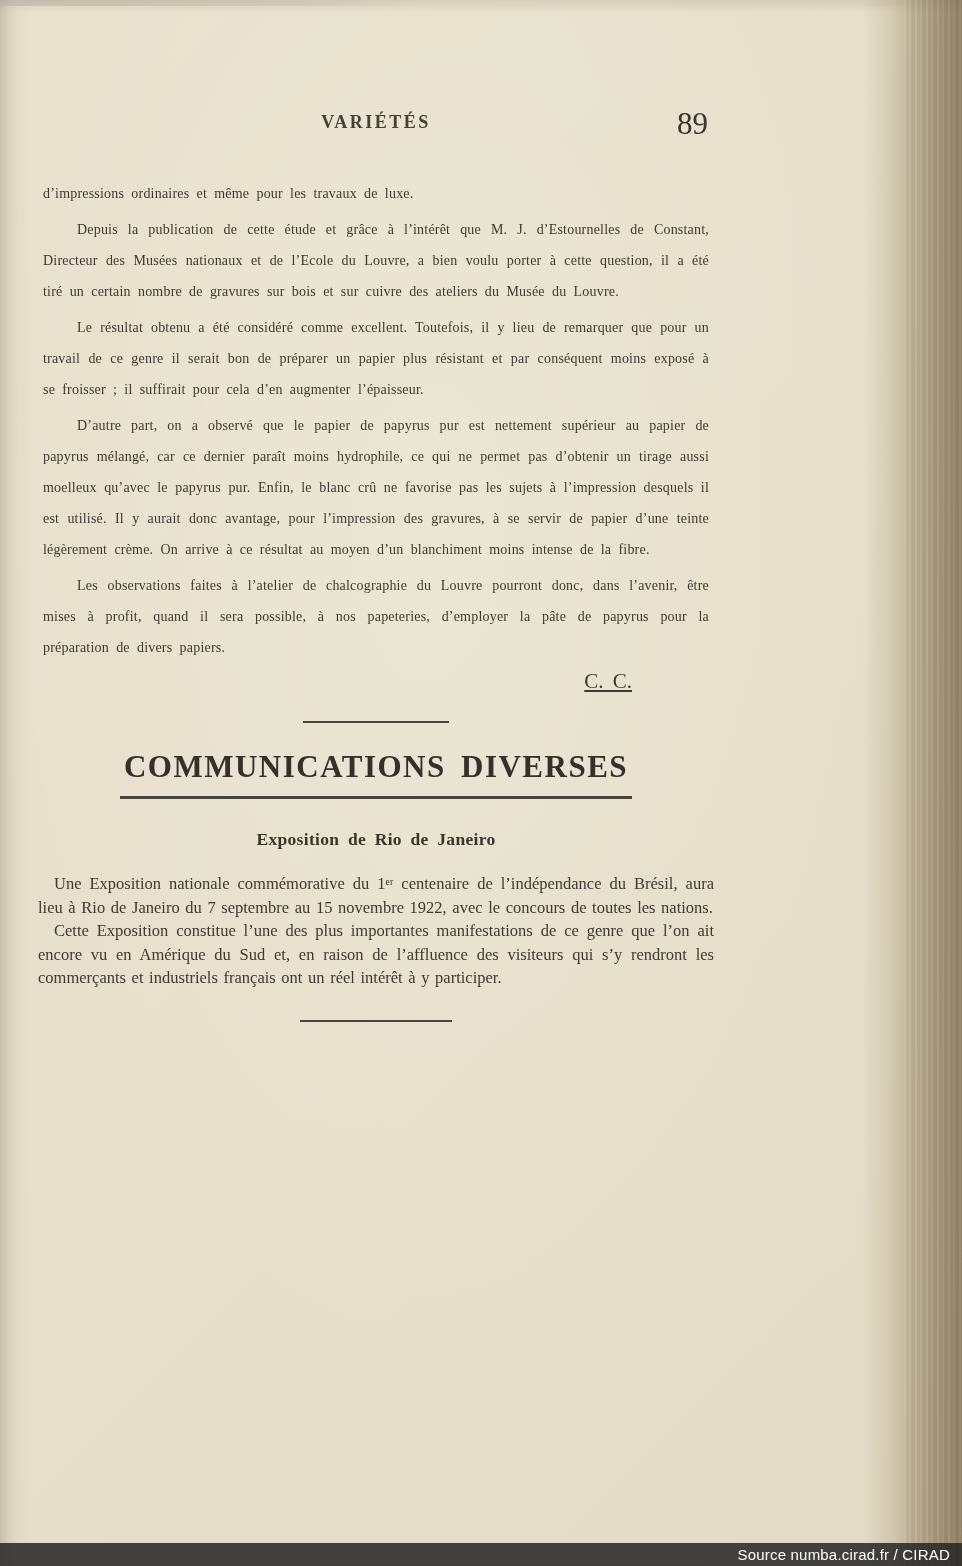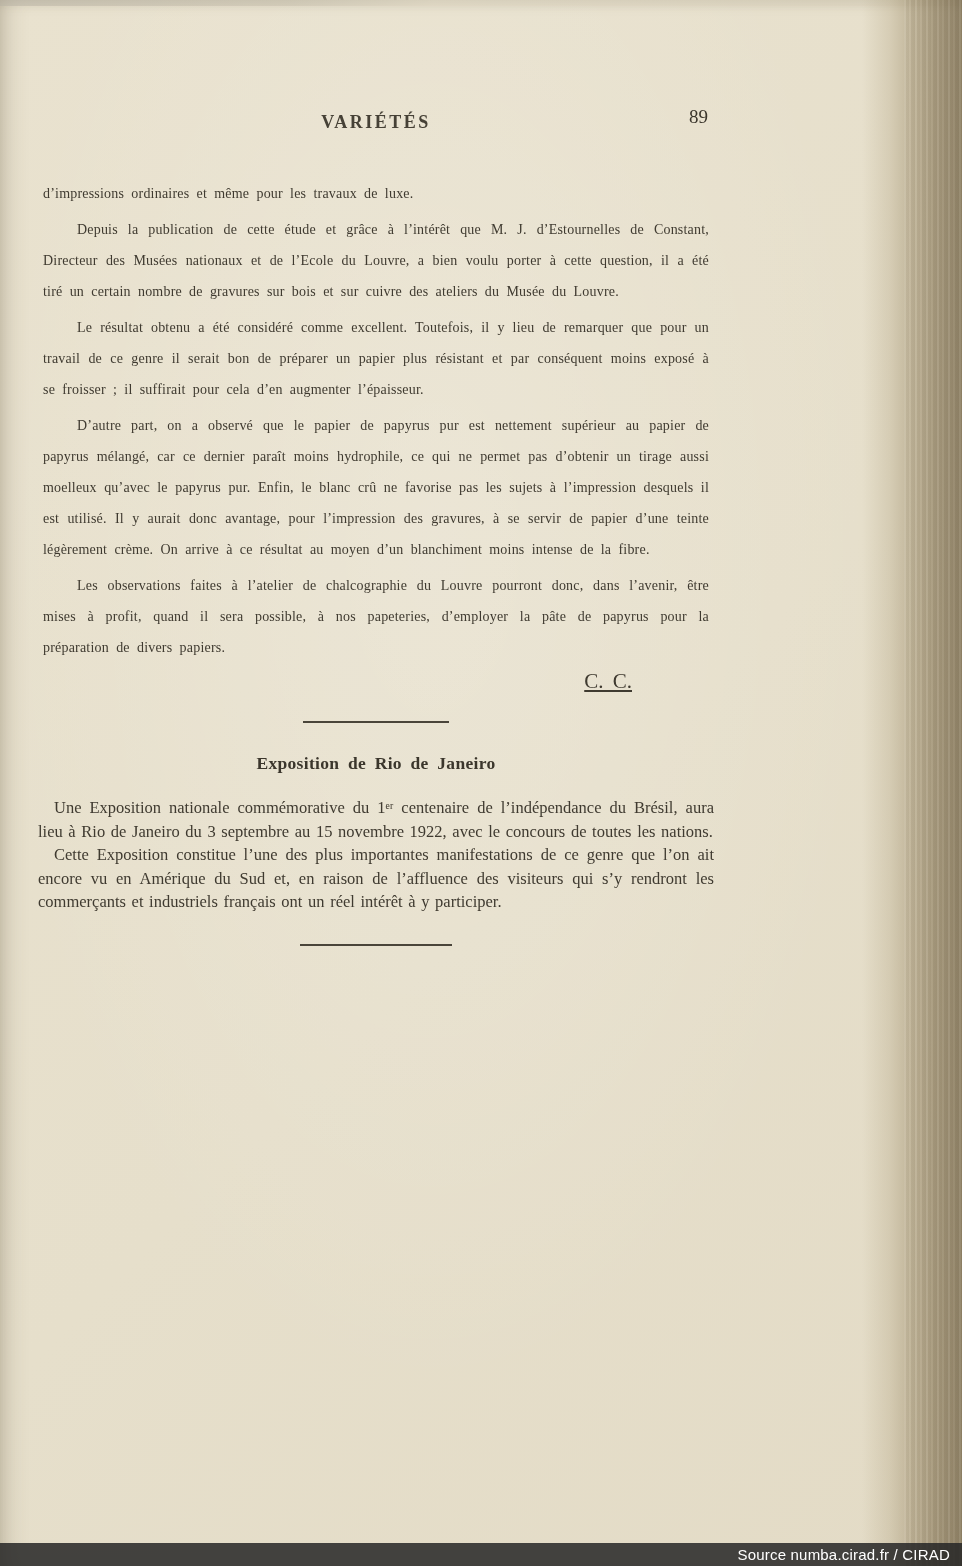--- a/index.html
+++ b/index.html
@@ -41,21 +41,21 @@
     position:absolute;top:112px;left:38px;width:676px;color:#3f3a30;
   }
   .page-header{
     position:relative;height:26px;margin-bottom:40px;
   }
   .running-title{
     position:absolute;left:0;right:0;text-align:center;
     font-size:18px;letter-spacing:2.5px;font-weight:bold;color:#464136;
   }
   .page-number{
-    position:absolute;right:6px;top:-6px;font-size:19px;color:#3b362c;
+    position:absolute;right:6px;top:-6px;font-size:31px;color:#3b362c;
   }
   .body-text p{
     margin:5px;font-size:14px;line-height:31px;text-align:justify;
     text-indent:34px;word-spacing:3.5px;letter-spacing:0.2px;
   }
   .body-text p.no-indent{text-indent:0;}
   .signature{
     margin-top:6px;text-align:right;padding-right:82px;font-size:21px;
     word-spacing:4px;
     text-decoration:underline;
@@ -114,25 +114,28 @@
       <p>Depuis la publication de cette étude et grâce à l’intérêt que M. J. d’Estournelles de Constant, Directeur des Musées nationaux et de l’Ecole du Louvre, a bien voulu porter à cette question, il a été tiré un certain nombre de gravures sur bois et sur cuivre des ateliers du Musée du Louvre.</p>
       <p>Le résultat obtenu a été considéré comme excellent. Toutefois, il y lieu de remarquer que pour un travail de ce genre il serait bon de préparer un papier plus résistant et par conséquent moins exposé à se froisser ; il suffirait pour cela d’en augmenter l’épaisseur.</p>
       <p>D’autre part, on a observé que le papier de papyrus pur est nettement supérieur au papier de papyrus mélangé, car ce dernier paraît moins hydrophile, ce qui ne permet pas d’obtenir un tirage aussi moelleux qu’avec le papyrus pur. Enfin, le blanc crû ne favorise pas les sujets à l’impression desquels il est utilisé. Il y aurait donc avantage, pour l’impression des gravures, à se servir de papier d’une teinte légèrement crème. On arrive à ce résultat au moyen d’un blanchiment moins intense de la fibre.</p>
       <p>Les observations faites à l’atelier de chalcographie du Louvre pourront donc, dans l’avenir, être mises à profit, quand il sera possible, à nos papeteries, d’employer la pâte de papyrus pour la préparation de divers papiers.</p>
     </div>
 
     <div class="signature">C. C.</div>
 
     <div class="rule"></div>
 
+    <div class="section-title">
+      <span>COMMUNICATIONS DIVERSES</span>
+    </div>
 
     <div class="subsection-title">Exposition de Rio de Janeiro</div>
 
     <div class="small-text">
-      <p>Une Exposition nationale commémorative du 1ᵉʳ centenaire de l’indépendance du Brésil, aura lieu à Rio de Janeiro du 3 septembre au 15 novembre 1922, avec le concours de toutes les nations.</p>
+      <p>Une Exposition nationale commémorative du 1ᵉʳ centenaire de l’indépendance du Brésil, aura lieu à Rio de Janeiro du 7 septembre au 15 novembre 1922, avec le concours de toutes les nations.</p>
       <p>Cette Exposition constitue l’une des plus importantes manifestations de ce genre que l’on ait encore vu en Amérique du Sud et, en raison de l’affluence des visiteurs qui s’y rendront les commerçants et industriels français ont un réel intérêt à y participer.</p>
     </div>
 
     <div class="end-rule"></div>
 
   </div>
 
   <div class="footer-bar">
     <span>Source numba.cirad.fr / CIRAD</span>
   </div>

